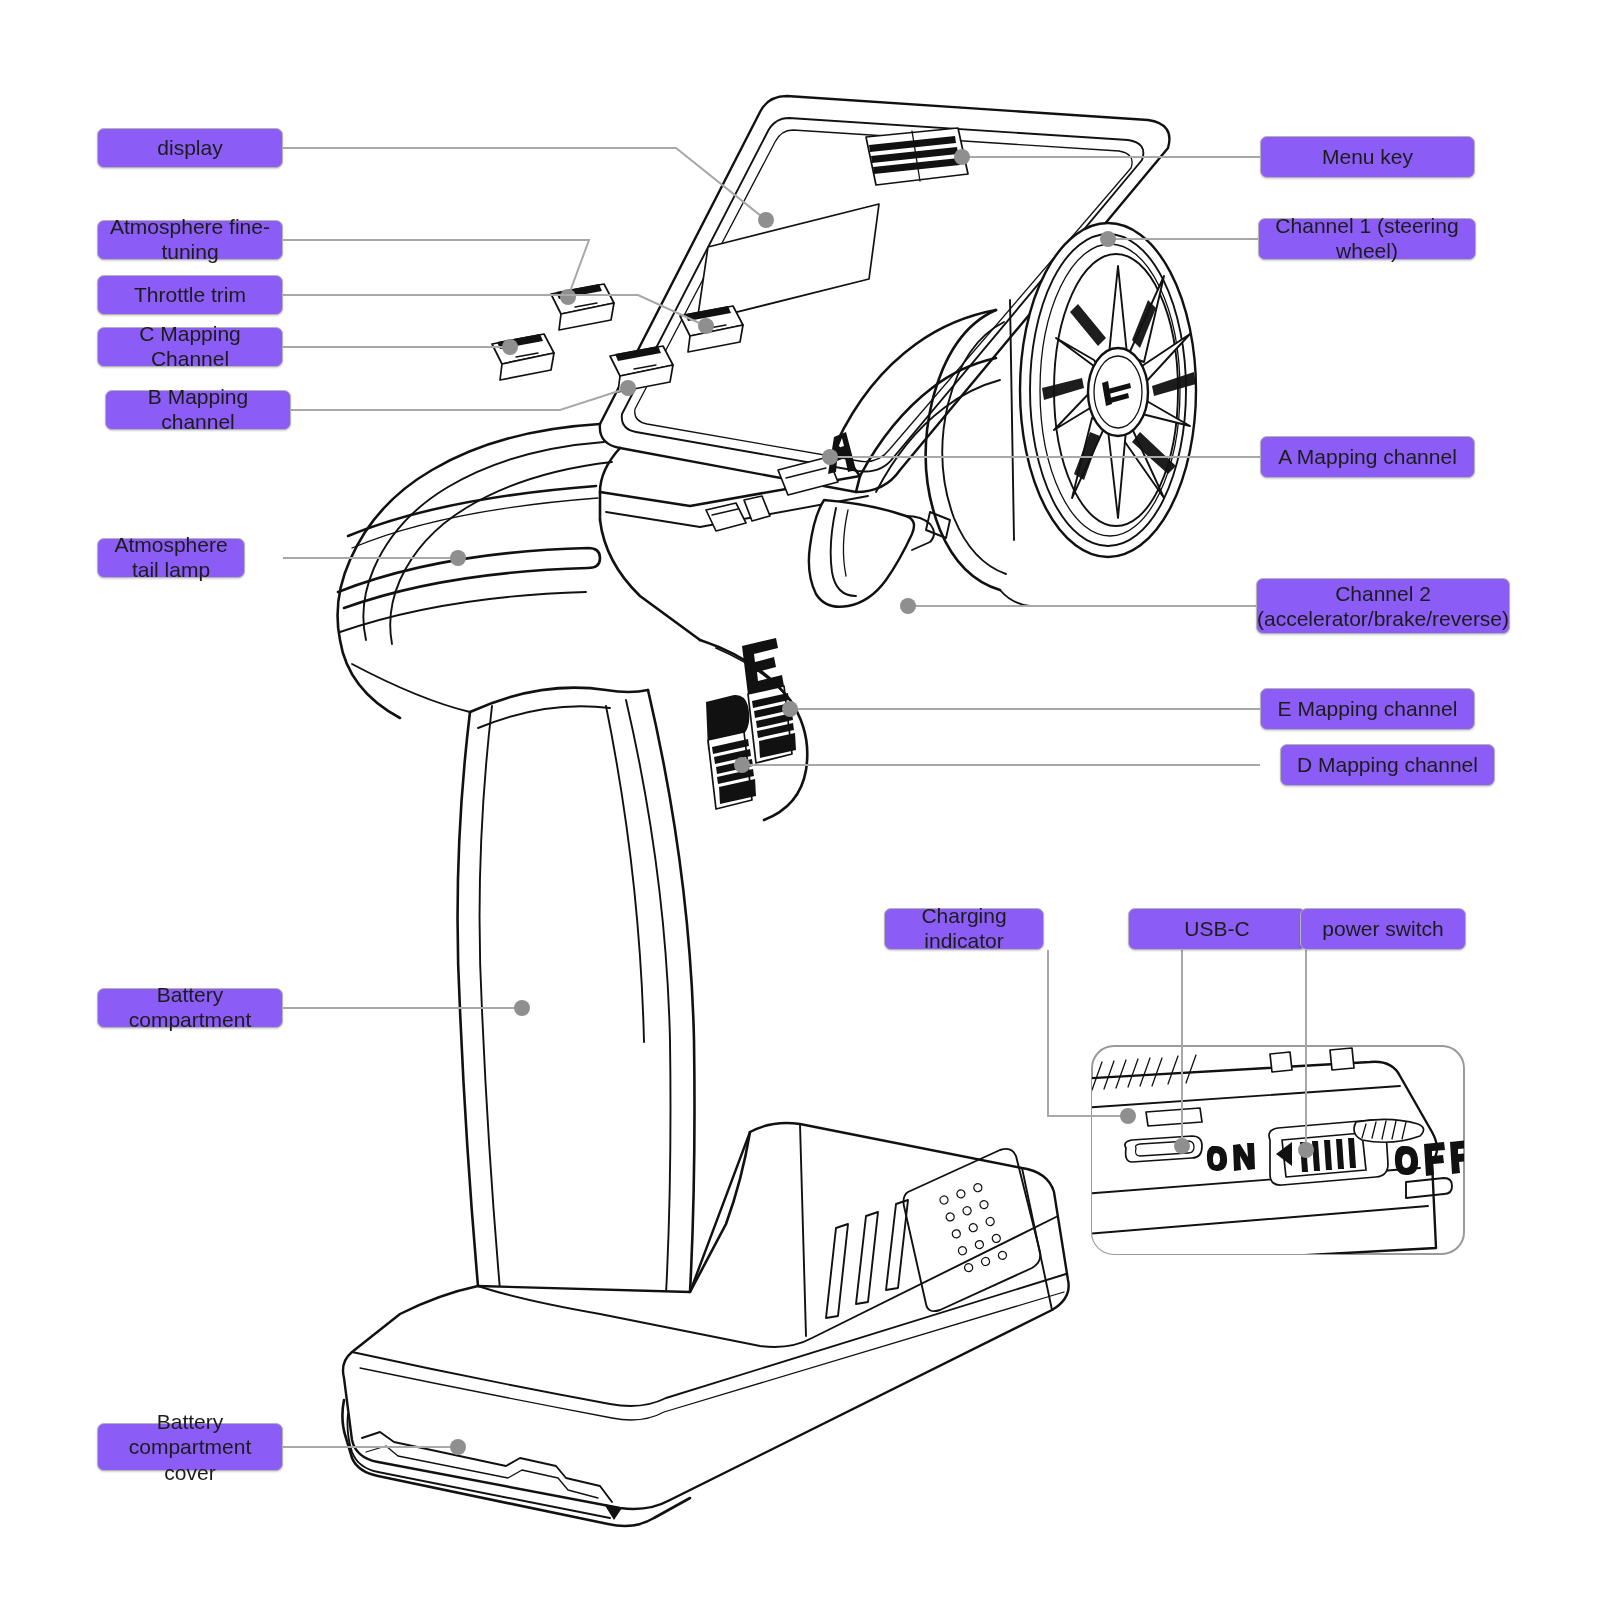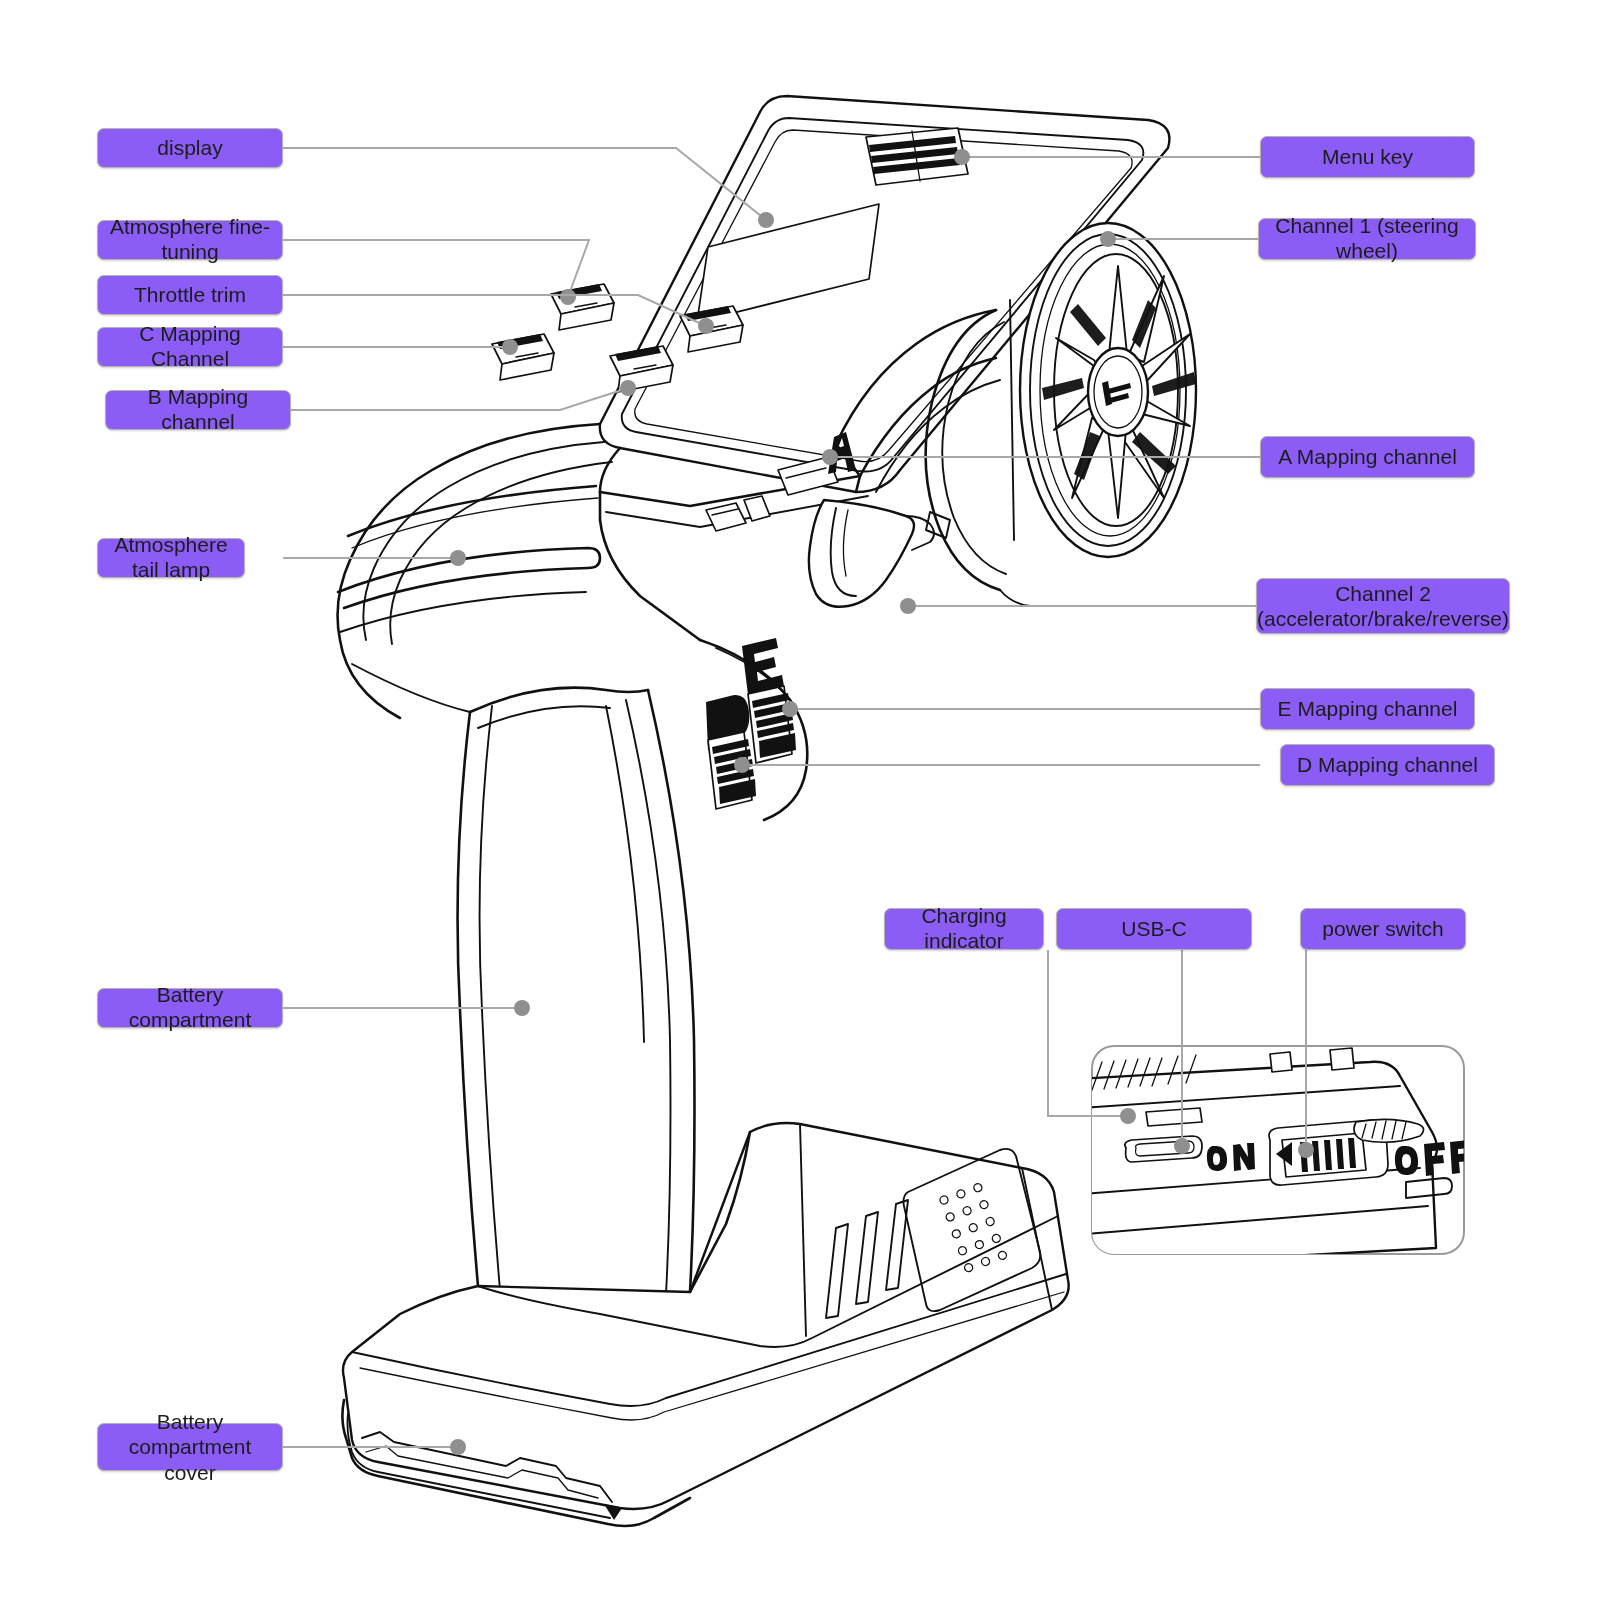--- a/index.html
+++ b/index.html
@@ -456,16 +456,16 @@
   <div class="callout" style="left: 97px; top: 538px; width: 148px; height: 40px;">Atmosphere tail lamp</div>
   <div class="callout" style="left: 97px; top: 988px; width: 186px; height: 40px;">Battery compartment</div>
   <div class="callout two" style="left: 97px; top: 1423px; width: 186px; height: 48px;">Battery<br>compartment cover</div>
   <div class="callout" style="left: 1260px; top: 136px; width: 215px; height: 42px;">Menu key</div>
   <div class="callout" style="left: 1258px; top: 218px; width: 218px; height: 42px;">Channel 1 (steering wheel)</div>
   <div class="callout" style="left: 1260px; top: 436px; width: 215px; height: 42px;">A Mapping channel</div>
   <div class="callout two" style="left: 1256px; top: 578px; width: 254px; height: 56px;">Channel 2<br>(accelerator/brake/reverse)</div>
   <div class="callout" style="left: 1260px; top: 688px; width: 215px; height: 42px;">E Mapping channel</div>
   <div class="callout" style="left: 1260px; top: 744px; width: 215px; height: 42px; margin-left: 20px;">D Mapping channel</div>
   <div class="callout" style="left: 884px; top: 908px; width: 160px; height: 42px;">Charging indicator</div>
-  <div class="callout" style="left: 1056px; top: 908px; width: 196px; height: 42px;">USB-C</div>
+  <div class="callout" style="left: 1128px; top: 908px; width: 178px; height: 42px;">USB-C</div>
   <div class="callout" style="left: 1300px; top: 908px; width: 166px; height: 42px;">power switch</div>
 
 </div>
 
 </body></html>

